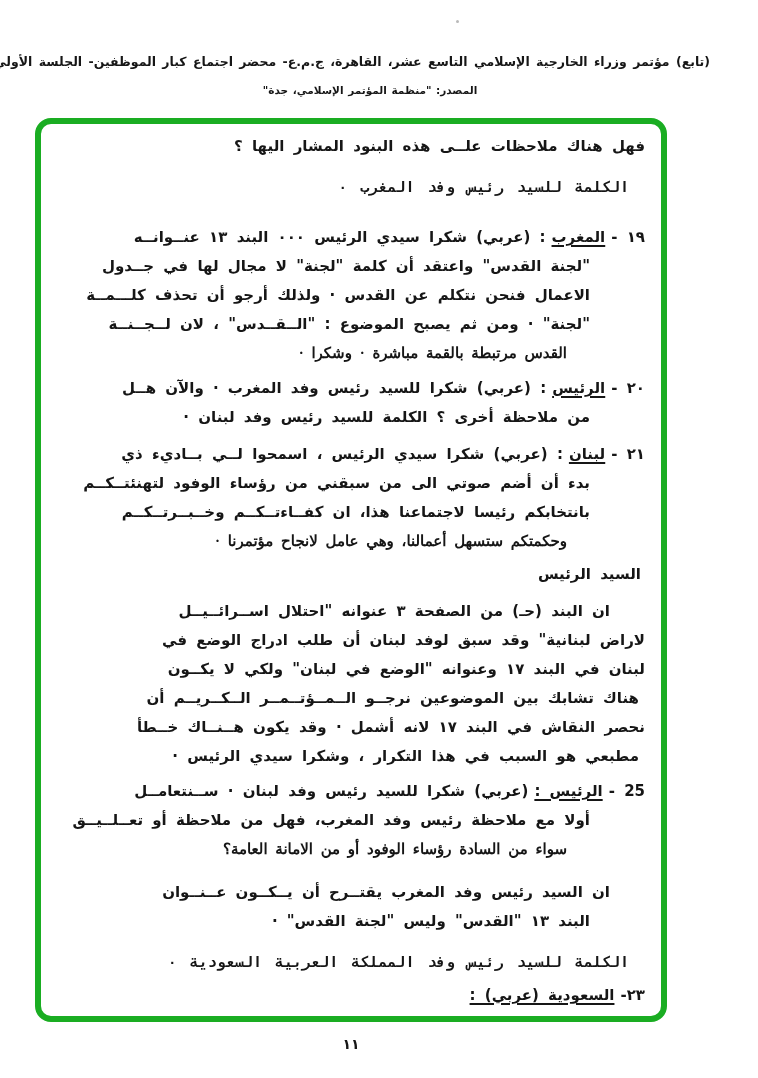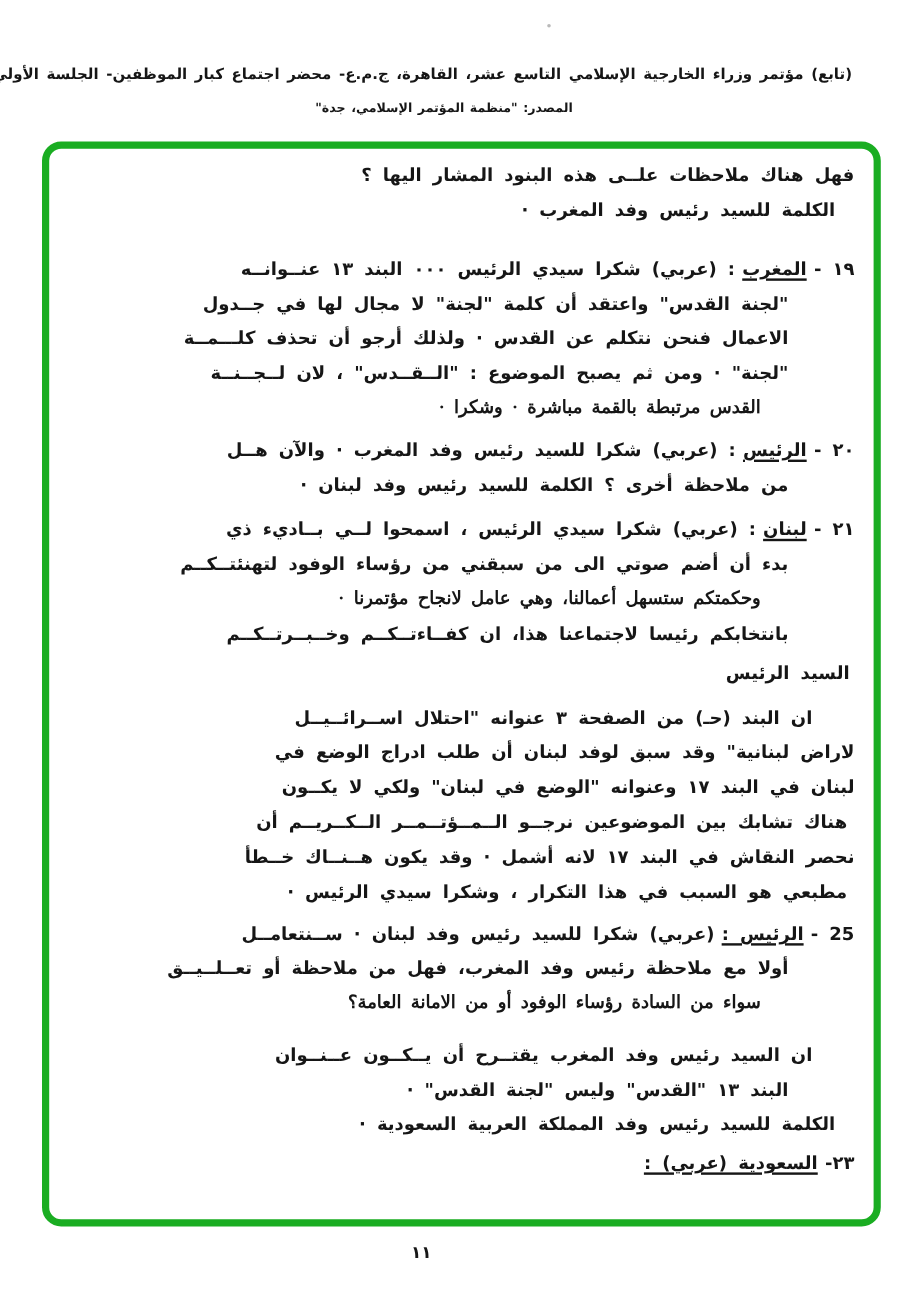--- a/index.html
+++ b/index.html
@@ -8,39 +8,39 @@
 
   
   .hdr1{position:absolute;top:54px;left:12px;right:48px;direction:rtl;text-align:center;
         font-size:12.5px;word-spacing:2px;white-space:nowrap;}
   .hdr2{position:absolute;top:84px;left:0;right:18px;direction:rtl;text-align:center;
         font-size:10.5px;word-spacing:1px;}
 
   .artifact{position:absolute;left:456px;top:20px;width:3px;height:3px;background:#b9b9b9;border-radius:50%;}
 
   
-  .doc-box{position:absolute;left:35px;top:118px;width:699px;height:904px;box-sizing:border-box;
+  .doc-box{position:absolute;left:35px;top:118px;width:632px;height:904px;box-sizing:border-box;
            border:6px solid #1aad22;border-radius:16px;
            direction:rtl;padding:8px 16px 0 28px;
            font-size:15px;line-height:29px;word-spacing:4px;}
   .line{white-space:nowrap;}
   .u{text-decoration:underline;text-underline-offset:3px;text-decoration-thickness:1.5px;}
   .num{margin-left:6px;}
   .sp{margin-left:6px;}
 
   
   .ind-floor{margin-right:16px;}
   .ind-cont{margin-right:55px;}
   .ind-deep{margin-right:78px;font-family:Liberation Serif, serif;}
   .ind-para{margin-right:35px;text-align:right;}
   .ind-sm{margin-right:6px;}
   .ind-head{margin-right:4px;}
 
   
-  .g13{} .g20{margin-top:20px;} .g6{margin-top:6px;}
+  .g13{margin-top:13px;font-family:Liberation Mono, monospace;} .g20{margin-top:20px;} .g6{margin-top:6px;}
   .g12{margin-top:8px;} .g4{margin-top:4px;} .g14{margin-top:14px;} .g3{margin-top:3px;}
 
   .page-num{position:absolute;top:1036px;left:35px;width:632px;text-align:center;
             font-size:14px;direction:rtl;}
 </style>
 </head>
 <body>
 
 <div class="page">
 
@@ -64,22 +64,22 @@
 
     <div class="line g6">
       <span class="num">٢٠ -</span><span class="sp u">الرئيس</span><span>: (عربي) شكرا للسيد رئيس وفد المغرب · والآن هــل</span>
     </div>
     <div class="line ind-cont">من ملاحظة أخرى ؟ الكلمة للسيد رئيس وفد لبنان ·</div>
 
     <div class="line g12">
       <span class="num">٢١ -</span><span class="sp u">لبنان</span><span>: (عربي) شكرا سيدي الرئيس ، اسمحوا لــي بــاديء ذي</span>
     </div>
     <div class="line ind-cont">بدء أن أضم صوتي الى من سبقني من رؤساء الوفود لتهنئتــكــم</div>
+    <div class="line ind-cont">بانتخابكم رئيسا لاجتماعنا هذا، ان كفــاءتــكــم وخــبــرتــكــم</div>
     <div class="line ind-deep">وحكمتكم ستسهل أعمالنا، وهي عامل لانجاح مؤتمرنا ·</div>
-    <div class="line ind-cont">بانتخابكم رئيسا لاجتماعنا هذا، ان كفــاءتــكــم وخــبــرتــكــم</div>
 
     <div class="line ind-head g4">السيد الرئيس</div>
 
     <div class="line ind-para g12">ان البند (حـ) من الصفحة ٣ عنوانه "احتلال اســرائــيــل</div>
     <div class="line">لاراض لبنانية" وقد سبق لوفد لبنان أن طلب ادراج الوضع في</div>
     <div class="line">لبنان في البند ١٧ وعنوانه "الوضع في لبنان" ولكي لا يكــون</div>
     <div class="line ind-sm">هناك تشابك بين الموضوعين نرجــو الــمــؤتــمــر الــكــريــم أن</div>
     <div class="line">نحصر النقاش في البند ١٧ لانه أشمل · وقد يكون هــنــاك خــطأ</div>
     <div class="line ind-sm">مطبعي هو السبب في هذا التكرار ، وشكرا سيدي الرئيس ·</div>
 

